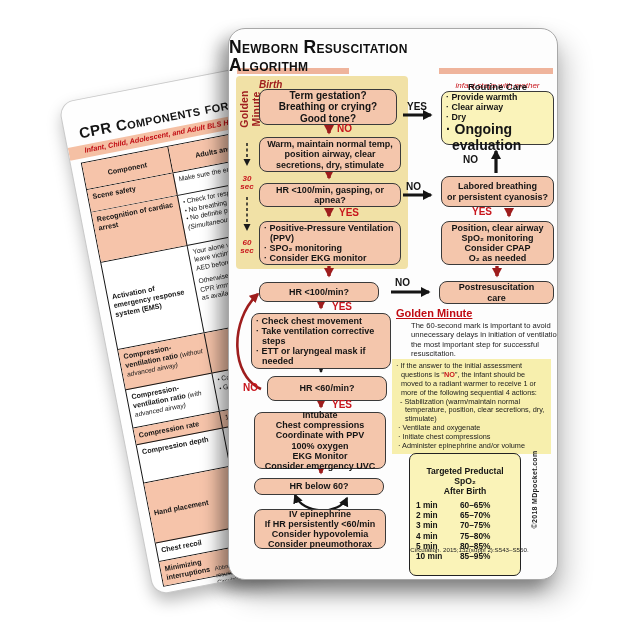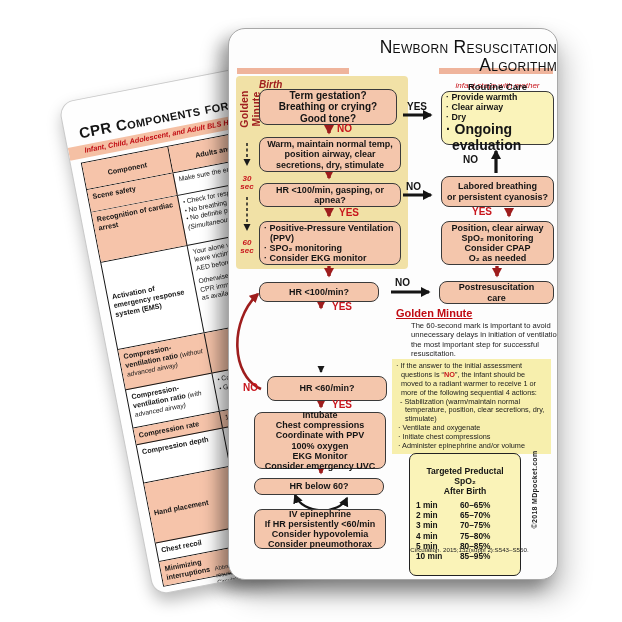--- a/index.html
+++ b/index.html
@@ -26,21 +26,21 @@
   .tint{background:#f6c4aa}
   .bbul{padding-left:6px;text-indent:-6px}
   .bbul::before{content:"• ";font-size:6px}
   .ratio{color:#c00b12;font-weight:bold;font-size:12px;text-align:center;margin-top:2px}
   .bfoot{left:64px;top:483px;font-size:5.9px;color:#333;line-height:1.15}
 
   
   .front-card{left:228px;top:28px;width:330px;height:552px;background:#fdfdfd;
     border:1px solid #a8a8a8;border-radius:17px;z-index:2;
     box-shadow:-9px 10px 18px rgba(0,0,0,.38), 8px 16px 28px rgba(0,0,0,.22);overflow:hidden}
-  .fc-title{left:0;right:0;text-align:right;font-weight:normal;font-size:17.5px;
+  .fc-title{left:0;right:0;text-align:left;font-weight:bold;font-size:17.5px;
     font-variant:small-caps;letter-spacing:.3px;line-height:1;color:#101010}
   .tbar{height:6px;background:#efb49c}
   .goldband{left:7px;top:47px;width:172px;height:193px;background:#f1e1a6;border-radius:4px}
   .fbox{background:#f4c6ac;border:1.4px solid #3a3a3a;border-radius:8px;font-weight:bold;
     font-size:9px;line-height:1.13;text-align:center;display:flex;flex-direction:column;
     justify-content:center;padding:2px 4px;color:#141414}
   .fbox.yellow{background:#faf3ba}
   .fbox.bullets{text-align:left;justify-content:center}
   .fbl{padding-left:6px;text-indent:-6px}
   .fbl::before{content:"· "}
@@ -214,20 +214,25 @@
     <div>Good tone?</div>
   </div>
   <div class="abs fbox" style="left:30px;top:108px;width:142px;height:35px;font-weight:600">Warm, maintain normal temp, position airway, clear secretions, dry, stimulate</div>
   <div class="abs fbox" style="left:30px;top:154px;width:142px;height:24px">HR &lt;100/min, gasping, or apnea?</div>
   <div class="abs fbox bullets" style="left:30px;top:192px;width:142px;height:44px">
     <div class="fbl">Positive-Pressure Ventilation (PPV)</div>
     <div class="fbl">SPO₂ monitoring</div>
     <div class="fbl">Consider EKG monitor</div>
   </div>
   <div class="abs fbox" style="left:30px;top:253px;width:120px;height:20px">HR &lt;100/min?</div>
+  <div class="abs fbox bullets" style="left:22px;top:284px;width:140px;height:56px">
+    <div class="fbl">Check chest movement</div>
+    <div class="fbl">Take ventilation corrective steps</div>
+    <div class="fbl">ETT or laryngeal mask if needed</div>
+  </div>
   <div class="abs fbox" style="left:38px;top:347px;width:120px;height:25px">HR &lt;60/min?</div>
   <div class="abs fbox" style="left:25px;top:383px;width:132px;height:57px">
     <div>Intubate</div>
     <div>Chest compressions</div>
     <div>Coordinate with PPV</div>
     <div>100% oxygen</div>
     <div>EKG Monitor</div>
     <div>Consider emergency UVC</div>
   </div>
   <div class="abs fbox" style="left:25px;top:449px;width:130px;height:17px">HR below 60?</div>

